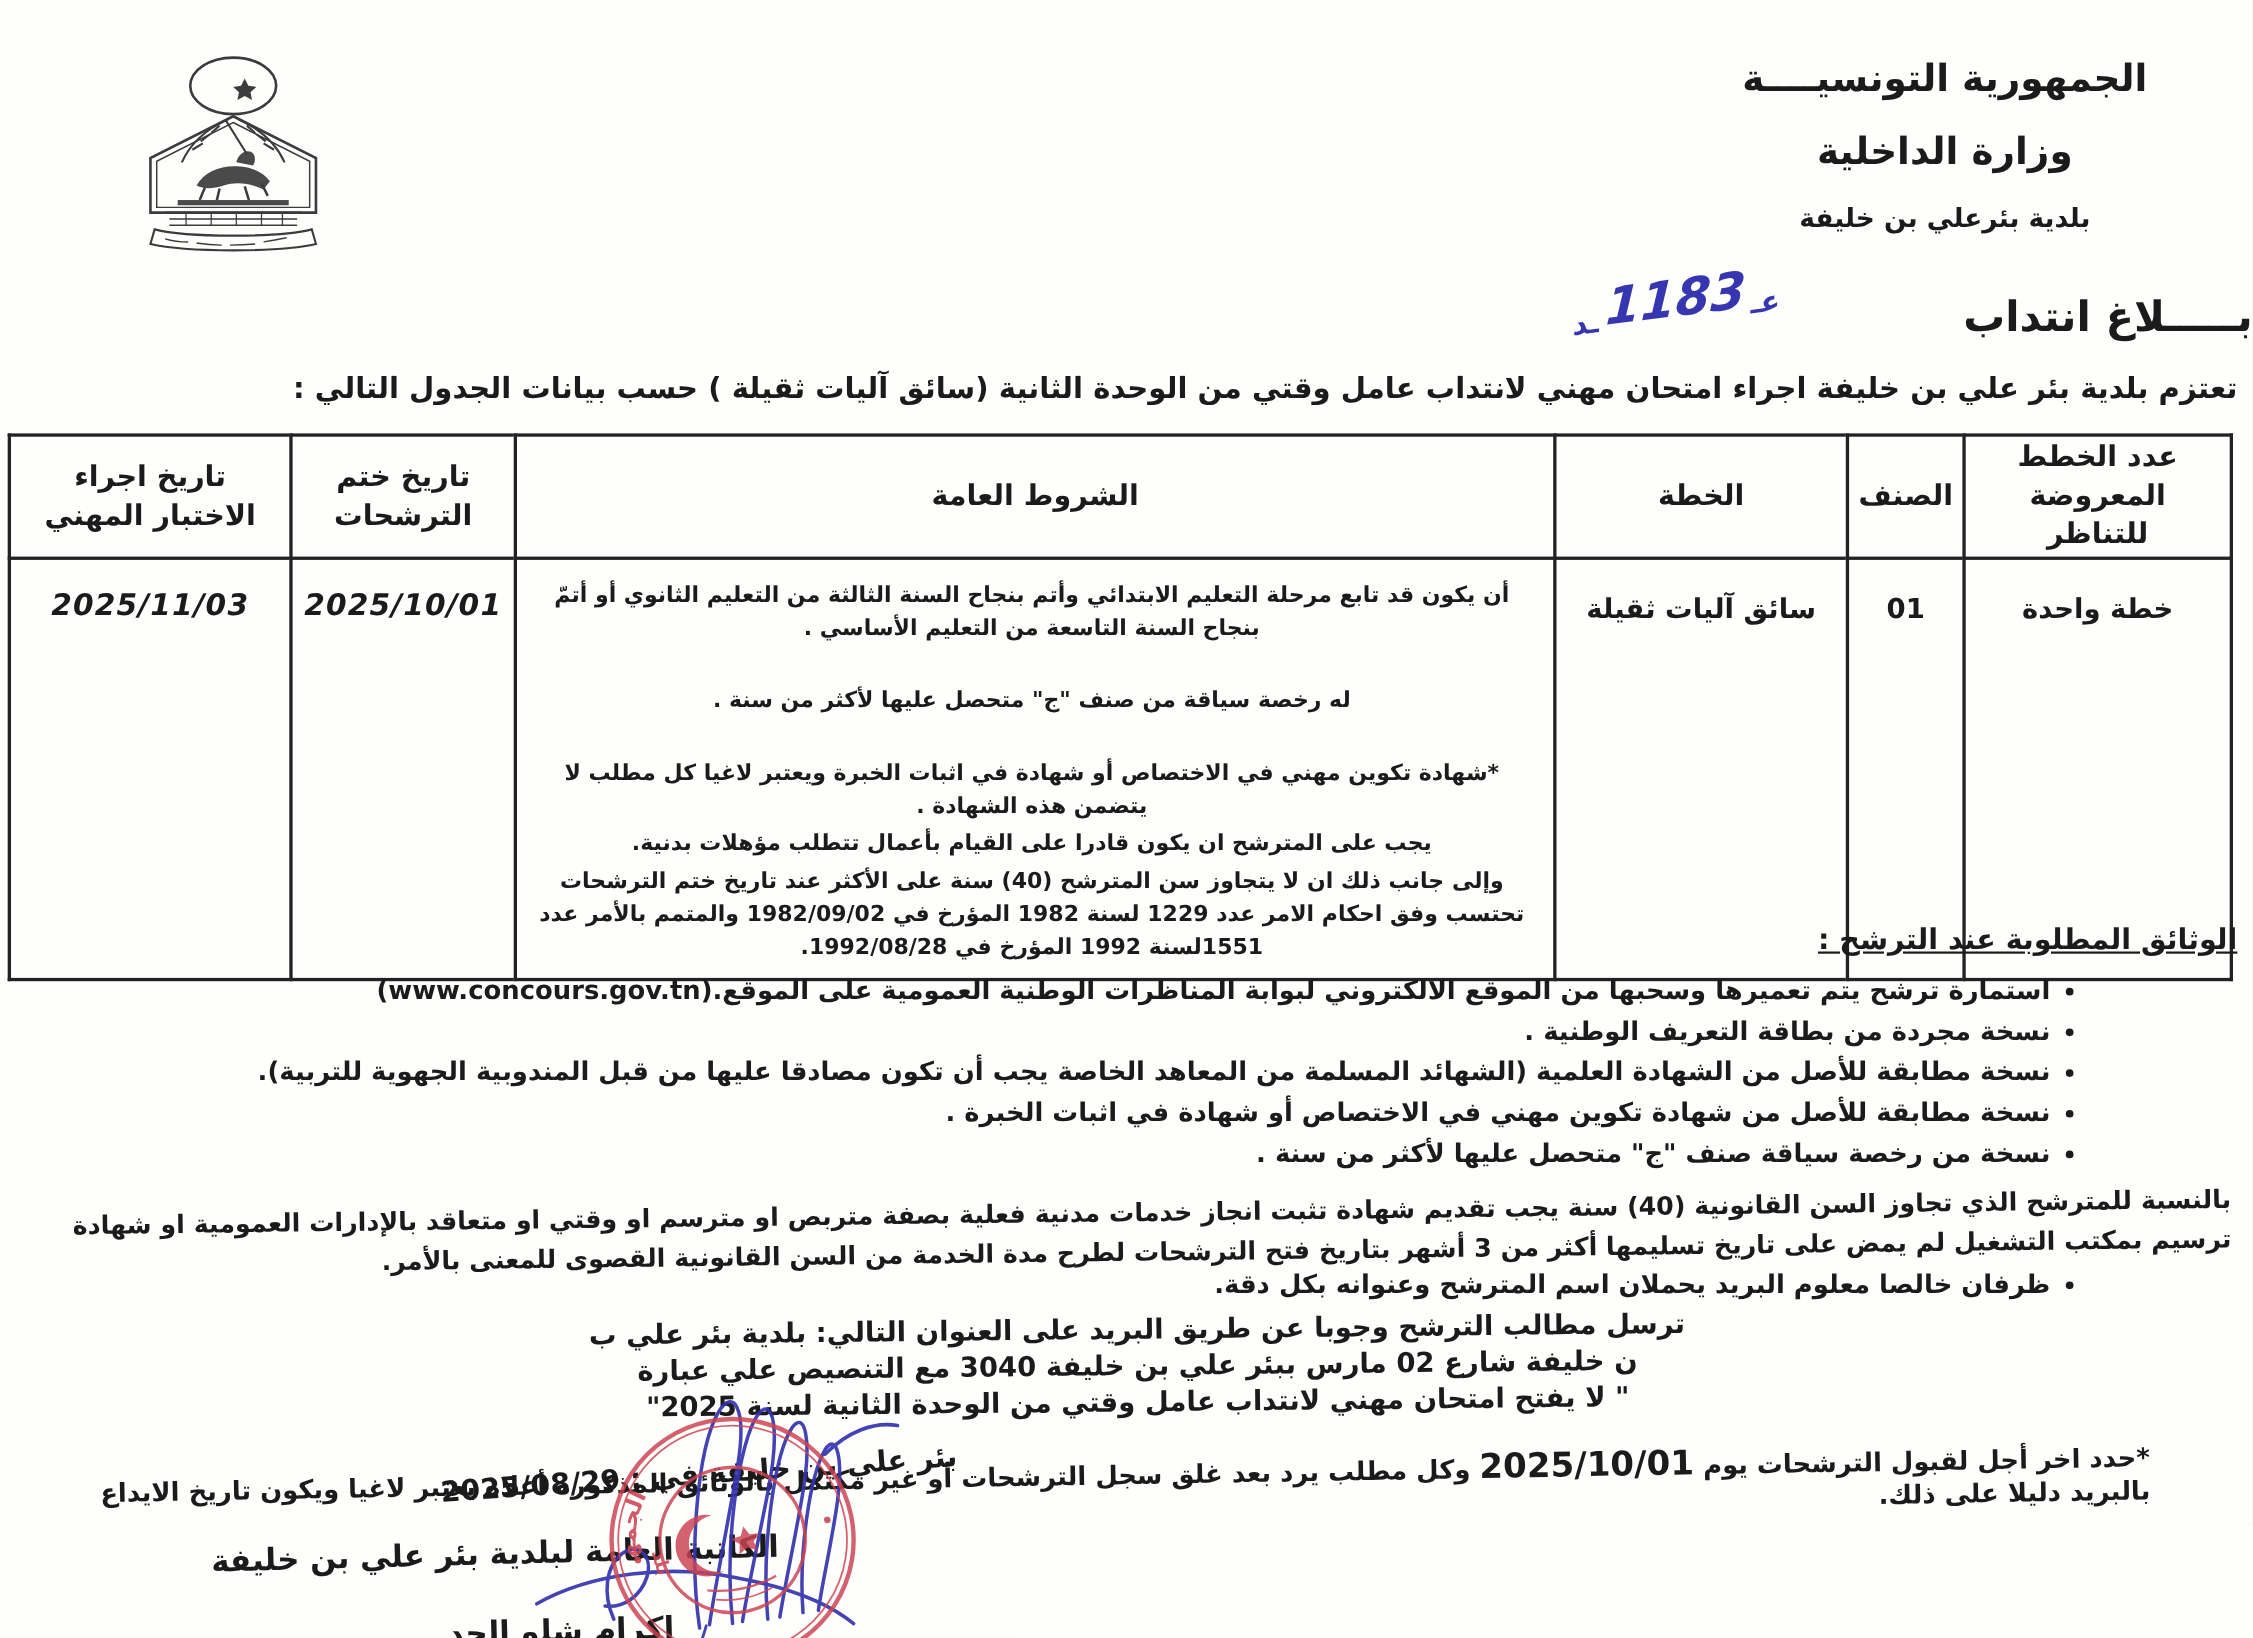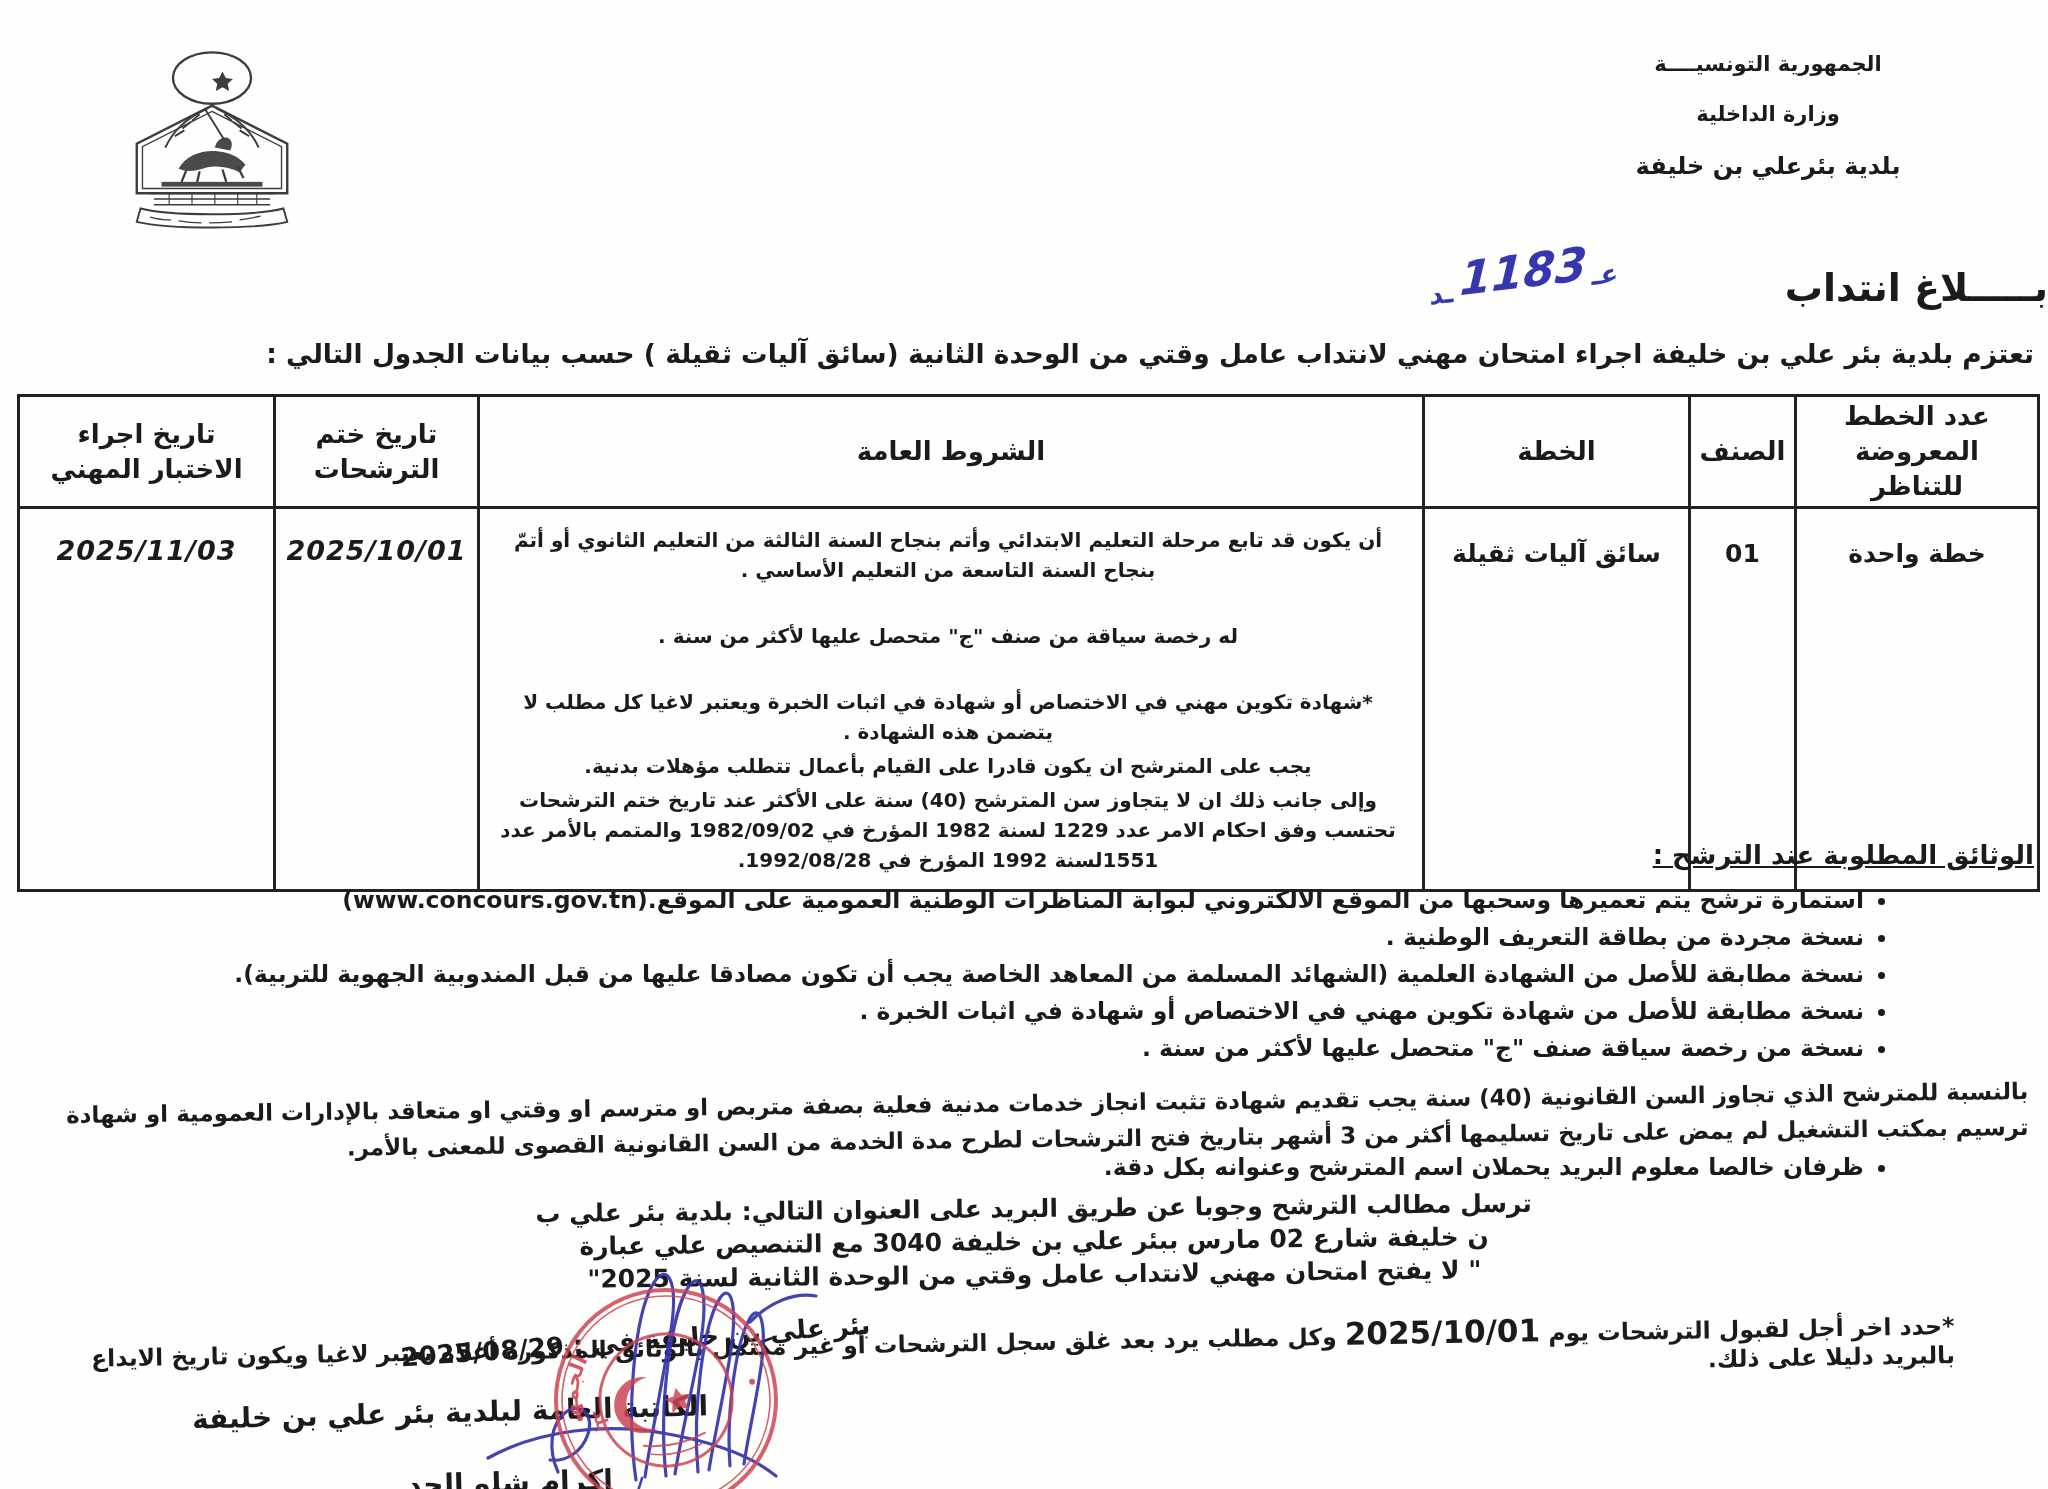--- a/index.html
+++ b/index.html
@@ -11,42 +11,42 @@
     font-family:"DejaVu Sans","Liberation Sans",sans-serif;
     color:#1b1b1b;
     direction:rtl;
   }
   
   .emblem{position:absolute;left:112px;top:48px;width:200px;height:182px;}
   .letterhead{
     position:absolute;top:52px;right:70px;width:420px;
     text-align:center;font-weight:bold;
   }
-  .letterhead .lh-line{font-size:21px;margin:0 0 26px 0;}
+  .letterhead .lh-line{font-size:34px;margin:0 0 26px 0;}
   .letterhead .lh-muni{font-size:24px;margin:0;}
   .handwritten{
     position:absolute;top:244px;right:428px;
     color:#3636b0;font-weight:bold;
     transform:rotate(-7deg) skewX(-10deg);
     white-space:nowrap;
   }
   .handwritten .hw-letter{font-size:26px;vertical-align:-6px;}
   .handwritten .hw-num{font-size:46px;font-style:italic;letter-spacing:2px;}
   
   .doc-title{
     position:absolute;top:266px;left:0;width:100%;
     text-align:right;font-size:38px;font-weight:bold;margin:0;
   }
   .intro{
     position:absolute;top:338px;right:14px;width:2010px;
     font-size:26.5px;font-weight:bold;text-align:right;margin:0;
   }
   
   .rec-table{
-    position:absolute;top:394px;right:8px;
+    position:absolute;top:394px;right:18px;
     width:2020px;border-collapse:collapse;table-layout:fixed;
   }
   .rec-table th,.rec-table td{
     border:3px solid #222;font-weight:bold;
   }
   .rec-table thead th{
     height:92px;font-size:26px;text-align:center;vertical-align:middle;
     padding:2px 8px;line-height:1.35;
   }
   .rec-table td{vertical-align:top;text-align:center;}

